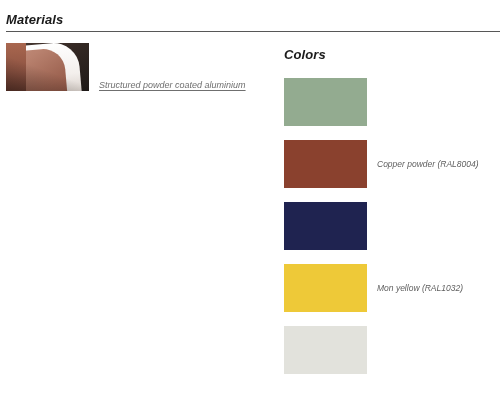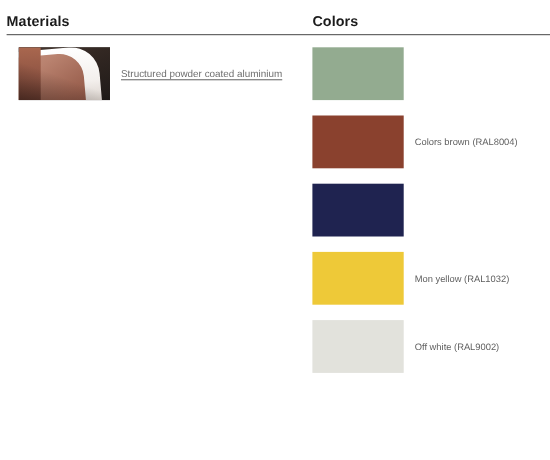--- a/index.html
+++ b/index.html
@@ -19,23 +19,24 @@
     position: relative;
     width: 500px;
     height: 418px;
     background: #ffffff;
   }
 
   
   .col {
     position: absolute;
     top: 0;
+    font-style: italic;
   }
   .col-materials { left: 6px;   width: 268px; }
-  .col-colors    { left: 284px; width: 216px; }
+  .col-colors    { left: 284px; width: 216px; margin-top: 35px; }
 
   .section-title {
     font-size: 13px;
     font-weight: 600;
     color: #1b1b1b;
     letter-spacing: 0.1px;
     margin: 0;
     padding: 9px 0 0 0;
     height: 22px;
     line-height: 22px;
@@ -50,23 +51,23 @@
     top: 31px;
     height: 1px;
     background: #3a3a3a;
     opacity: .85;
   }
 
   
   .material-row {
     position: absolute;
     top: 43px;
-    left: 11px;
+    left: 0;
     display: flex;
-    align-items: center;
+    align-items: flex-end;
   }
   .material-thumb {
     position: relative;
     width: 83px;
     height: 48px;
     overflow: hidden;
     background: #2c241f;
     flex: 0 0 auto;
   }
   
@@ -172,35 +173,34 @@
 
     <div class="swatch-list">
 
       <div class="swatch-row">
         <div class="swatch-chip" style="background: rgb(147, 171, 144);"></div>
       </div>
 
 
       <div class="swatch-row">
         <div class="swatch-chip" style="background: rgb(138, 65, 46);"></div>
-        <div class="swatch-label">Colors brown (RAL8004)</div>
+        <div class="swatch-label">Copper powder (RAL8004)</div>
       </div>
 
       <div class="swatch-row">
         <div class="swatch-chip" style="background: rgb(31, 35, 80);"></div>
       </div>
 
       <div class="swatch-row">
         <div class="swatch-chip" style="background: rgb(238, 201, 56);"></div>
         <div class="swatch-label">Mon yellow (RAL1032)</div>
       </div>
 
       <div class="swatch-row">
         <div class="swatch-chip" style="background: rgb(226, 226, 220);"></div>
-        <div class="swatch-label">Off white (RAL9002)</div>
       </div>
 
     </div>
   </div>
 
   <div class="divider" style="background: rgb(58, 58, 58);"></div>
 
 </div>
 
 </body></html>

